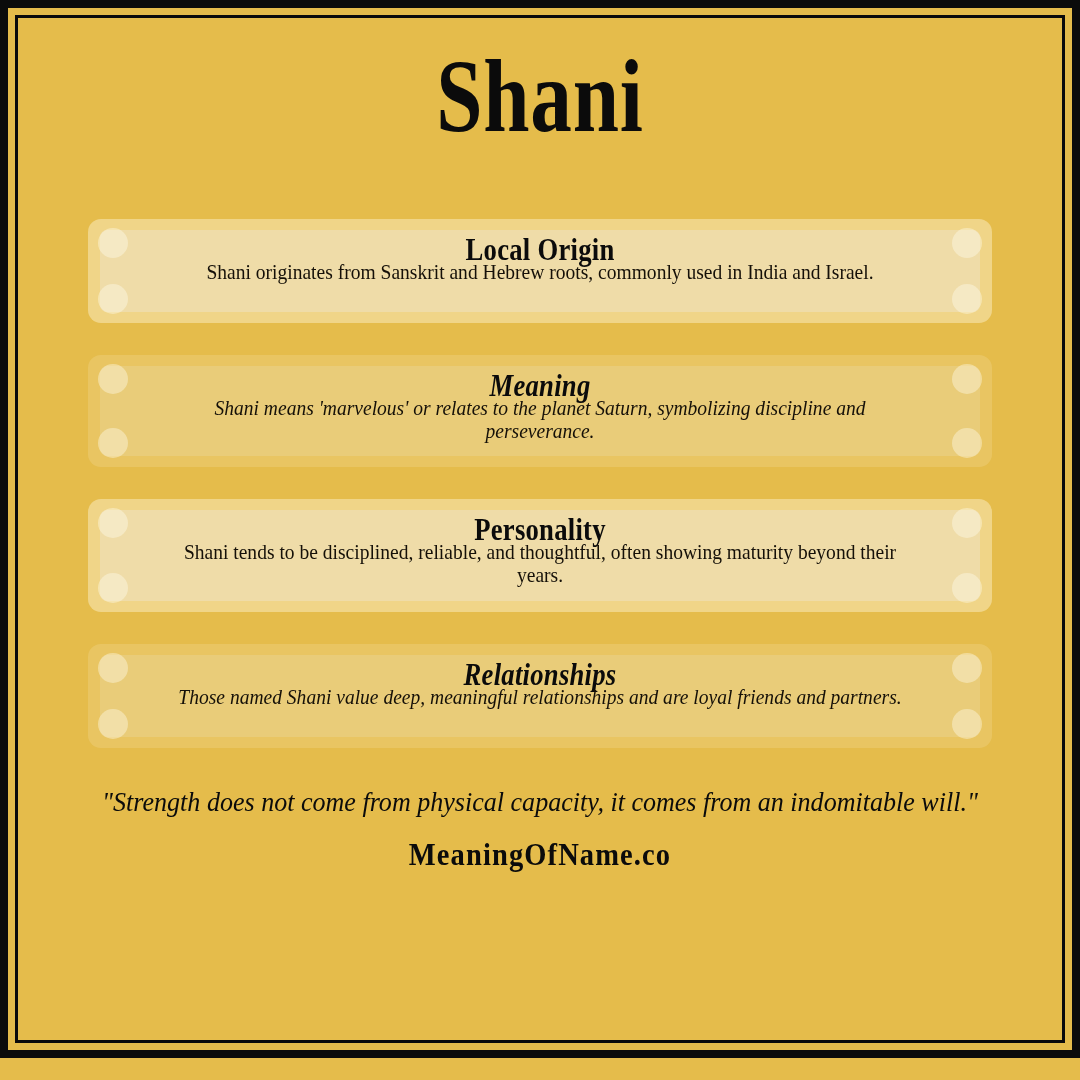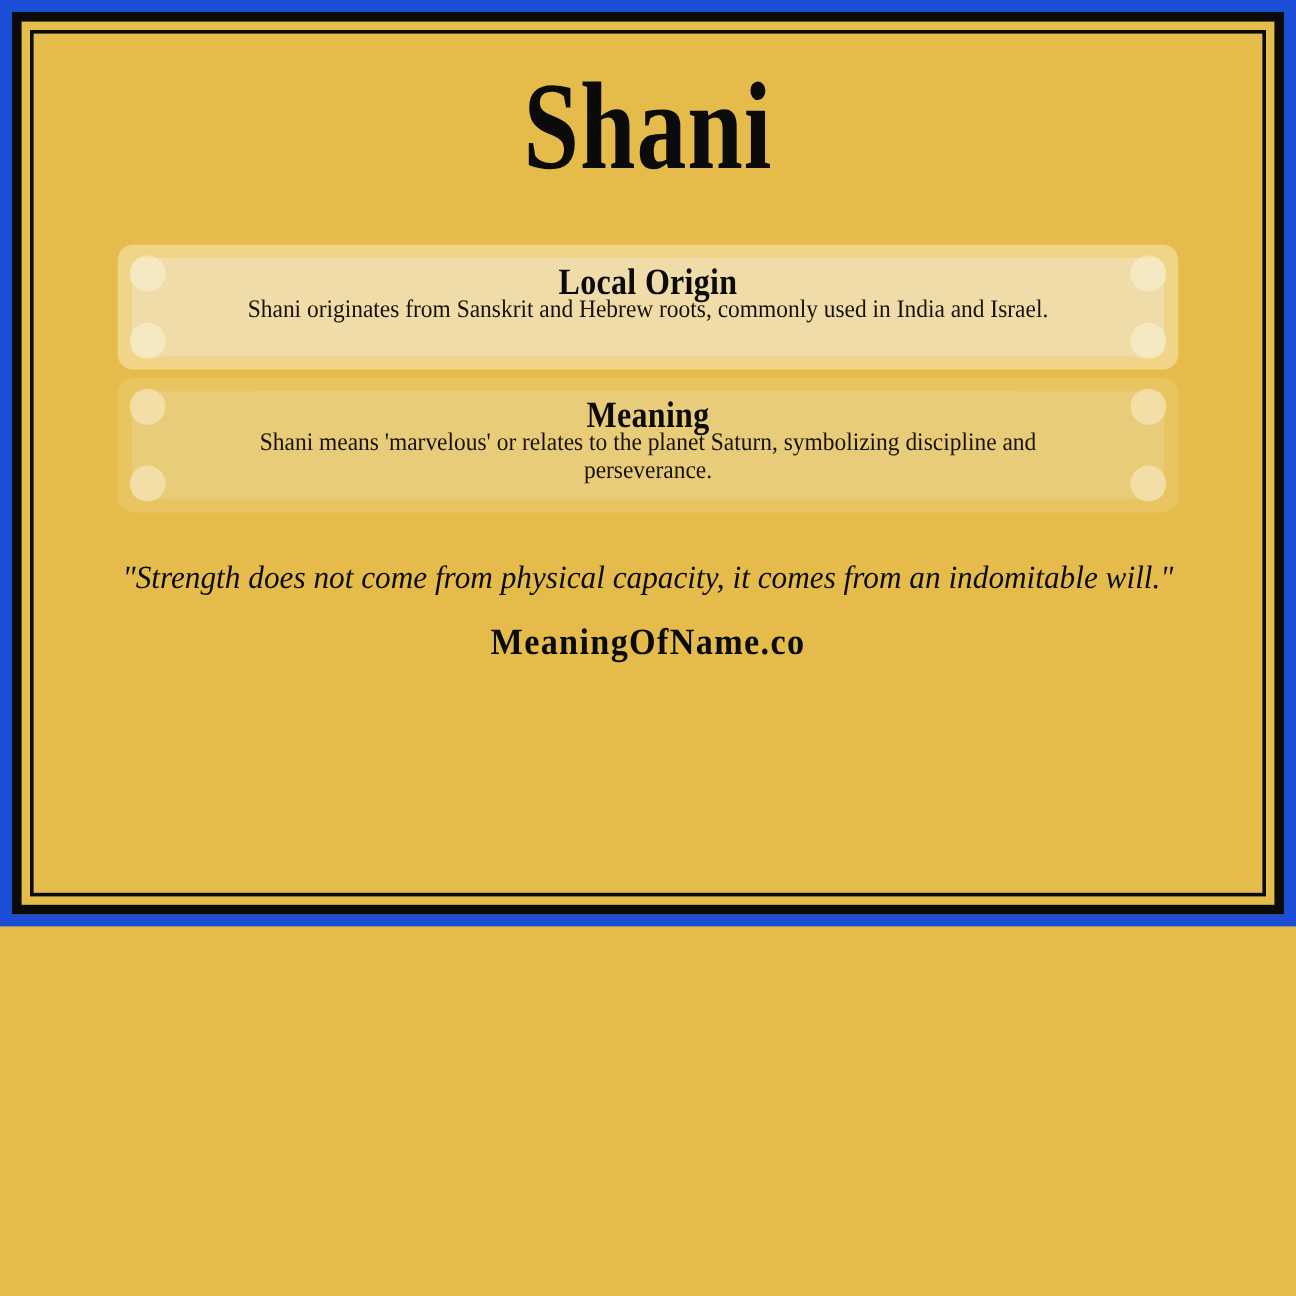--- a/index.html
+++ b/index.html
@@ -8,23 +8,22 @@
   html, body {
     width:1080px; height:1080px;
     background:#E5BC4B;
     font-family:"Liberation Serif", serif;
     overflow:hidden;
   }
 
   
   .poster {
     position:relative;
-    width:1080px; height:772px;
-    background:#1d4ed8;
-    padding:10px;
+    width:1080px; height:1058px;
+    background:#4d7c0f;
   }
   .border-outer {
     position:relative;
     width:100%; height:100%;
     border:8px solid #0b0b0b;
     background:#E5BC4B;
     padding:7px;
   }
   .border-inner {
     position:relative;
@@ -61,24 +60,25 @@
     flex-direction:column;
     gap:7px;
   }
 
   .card {
     position:relative;
     width:100%;
     border-radius:13px;
     padding:11px 12px;
     overflow:visible;
+    margin-top:25px;
   }
   
   .card.light { background:rgba(255,248,222,0.42); }
-  .card.dark  { background:rgba(255,248,222,0.16); }
+  .card.dark  { background:rgba(255,248,222,0.16);font-style:italic; }
 
   .card-panel {
     position:relative;
     border-radius:7px;
     padding:4px 32px 14px;
     min-height:82px;
     text-align:center;
   }
   .card.light .card-panel { background:#EFDCA8; }
   .card.dark  .card-panel { background:#E9CC79; }
@@ -169,20 +169,40 @@
           <div class="card dark">
             <div class="card-panel">
               <span class="blob tl"></span>
               <span class="blob tr"></span>
               <span class="blob bl"></span>
               <span class="blob br"></span>
               <div class="card-title">Meaning</div>
               <div class="card-desc">Shani means 'marvelous' or relates to the planet Saturn, symbolizing discipline and perseverance.</div>
             </div>
           </div>
+          <div class="card light">
+            <div class="card-panel">
+              <span class="blob tl"></span>
+              <span class="blob tr"></span>
+              <span class="blob bl"></span>
+              <span class="blob br"></span>
+              <div class="card-title">Personality</div>
+              <div class="card-desc">Shani tends to be disciplined, reliable, and thoughtful, often showing maturity beyond their years.</div>
+            </div>
+          </div>
+          <div class="card dark">
+            <div class="card-panel">
+              <span class="blob tl"></span>
+              <span class="blob tr"></span>
+              <span class="blob bl"></span>
+              <span class="blob br"></span>
+              <div class="card-title">Relationships</div>
+              <div class="card-desc">Those named Shani value deep, meaningful relationships and are loyal friends and partners.</div>
+            </div>
+          </div>
         </div>
 
       <div class="footer">
         <div class="quote">"Strength does not come from physical capacity, it comes from an indomitable will."</div>
         <div class="brand">MeaningOfName.co</div>
       </div>
 
     </div>
   </div>
 </div>

